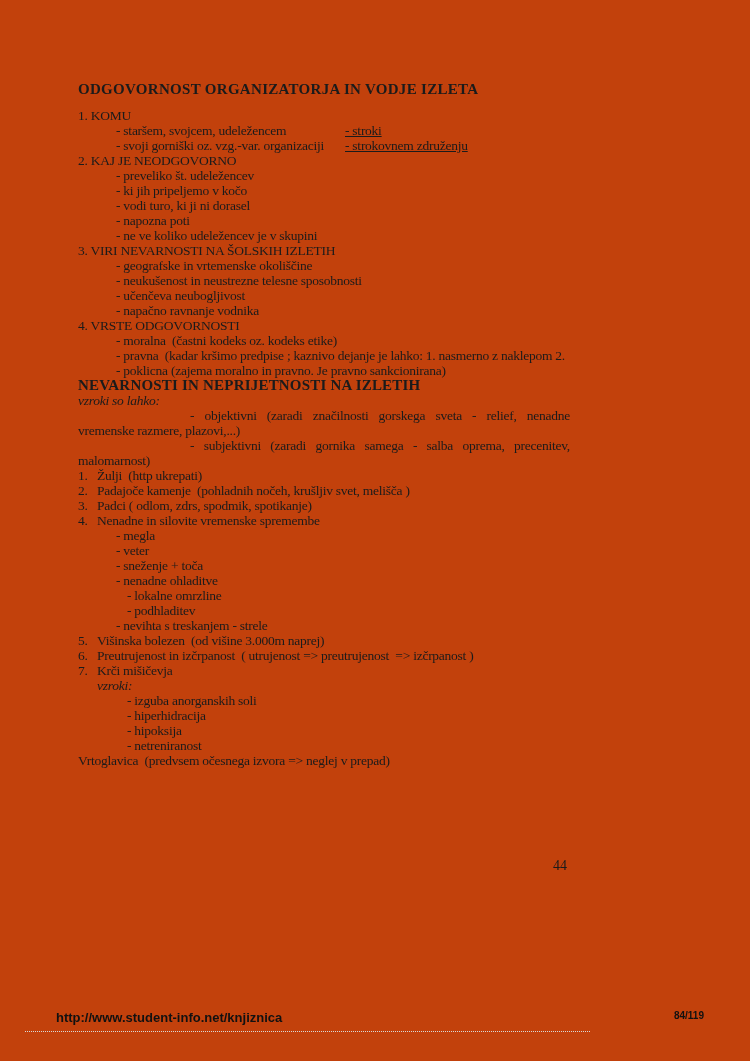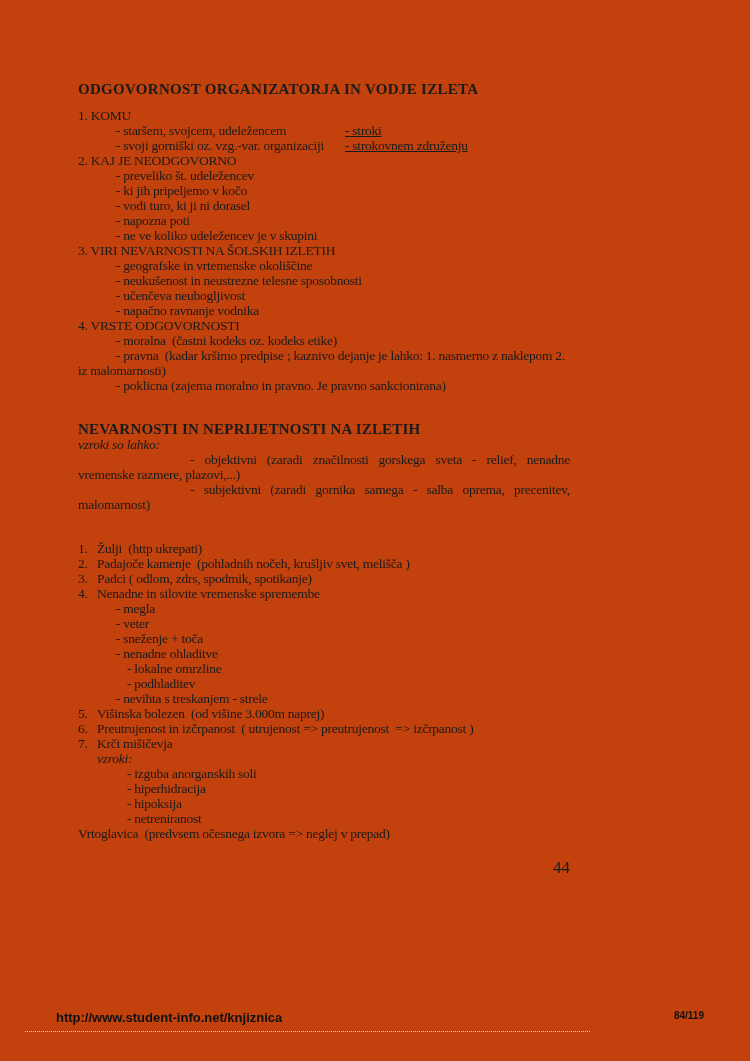--- a/index.html
+++ b/index.html
@@ -37,35 +37,35 @@
     position:relative;
     line-height:15px;
     min-height:15px;
     white-space:pre;
   }
   .i1{margin-left:38px;}
   .i2{margin-left:49px;}
   .i4{margin-left:19px;}
   .bold{font-weight:bold;font-size:15px;letter-spacing:.2px;}
   .italic{font-style:italic;}
-  .gap{margin-top:29px;}
+  .gap{margin-top:0;}
   .just{
     margin-left:112px;
     width:380px;
     text-align:justify;
     text-align-last:justify;
     white-space:normal;
   }
   .marker{display:inline-block;width:19px;}
   .col2{position:absolute;left:229px;top:0;text-decoration:underline;}
   
   .page-number{
     position:absolute;
     left:553px;top:858px;
-    font-size:17px;
+    font-size:14px;
   }
   
   .artifact-line{
     position:absolute;
     left:25px;top:1031px;
     width:565px;height:0;
     border-top:1px dotted #d8d8d8;
   }
   
   .footer-url{
@@ -104,21 +104,20 @@
       <div class="line i1">- napozna poti</div>
       <div class="line i1">- ne ve koliko udeležencev je v skupini</div>
       <div class="line i0">3. VIRI NEVARNOSTI NA ŠOLSKIH IZLETIH</div>
       <div class="line i1">- geografske in vrtemenske okoliščine</div>
       <div class="line i1">- neukušenost in neustrezne telesne sposobnosti</div>
       <div class="line i1">- učenčeva neubogljivost</div>
       <div class="line i1">- napačno ravnanje vodnika</div>
       <div class="line i0">4. VRSTE ODGOVORNOSTI</div>
       <div class="line i1">- moralna  (častni kodeks oz. kodeks etike)</div>
       <div class="line i1">- pravna  (kadar kršimo predpise ; kaznivo dejanje je lahko: 1. nasmerno z naklepom 2.</div>
-      <div class="line i0">iz malomarnosti)</div>
       <div class="line i1">- poklicna (zajema moralno in pravno. Je pravno sankcionirana)</div>
       <div class="line i0 bold gap">NEVARNOSTI IN NEPRIJETNOSTI NA IZLETIH</div>
       <div class="line i0 italic">vzroki so lahko:</div>
       <div class="line i0 just">- objektivni (zaradi značilnosti gorskega sveta - relief, nenadne</div>
       <div class="line i0">vremenske razmere, plazovi,...)</div>
       <div class="line i0 just">- subjektivni (zaradi gornika samega - salba oprema, precenitev,</div>
       <div class="line i0">malomarnost)</div>
       <div class="line i0 gap"><span class="marker">1.</span><span>Žulji  (http ukrepati)</span></div>
       <div class="line i0"><span class="marker">2.</span><span>Padajoče kamenje  (pohladnih nočeh, krušljiv svet, melišča )</span></div>
       <div class="line i0"><span class="marker">3.</span><span>Padci ( odlom, zdrs, spodmik, spotikanje)</span></div>

